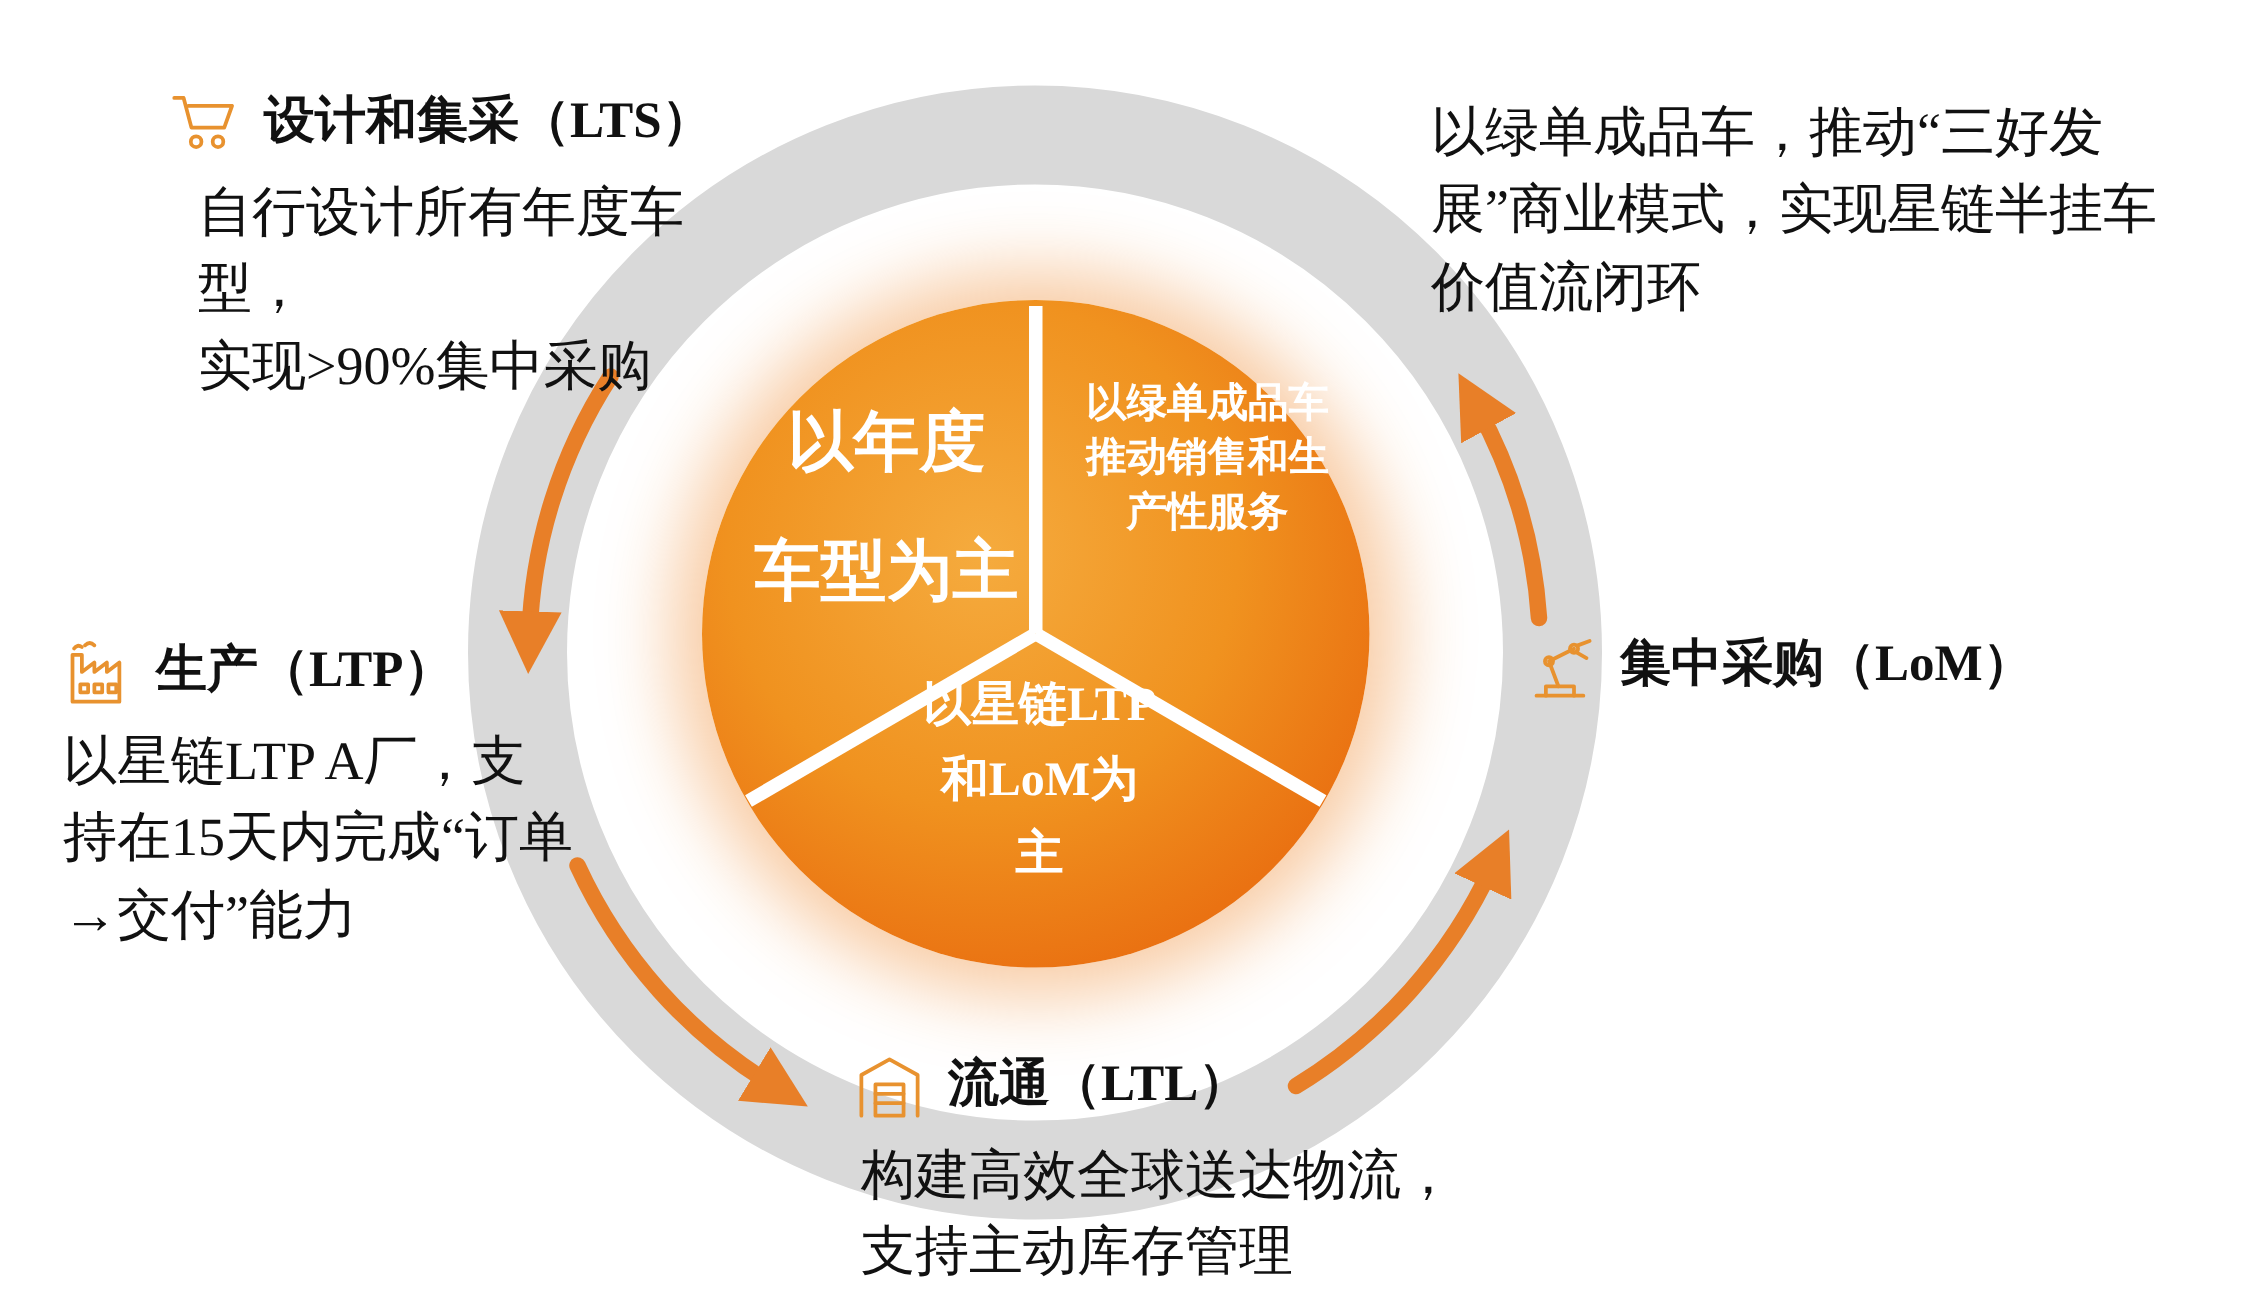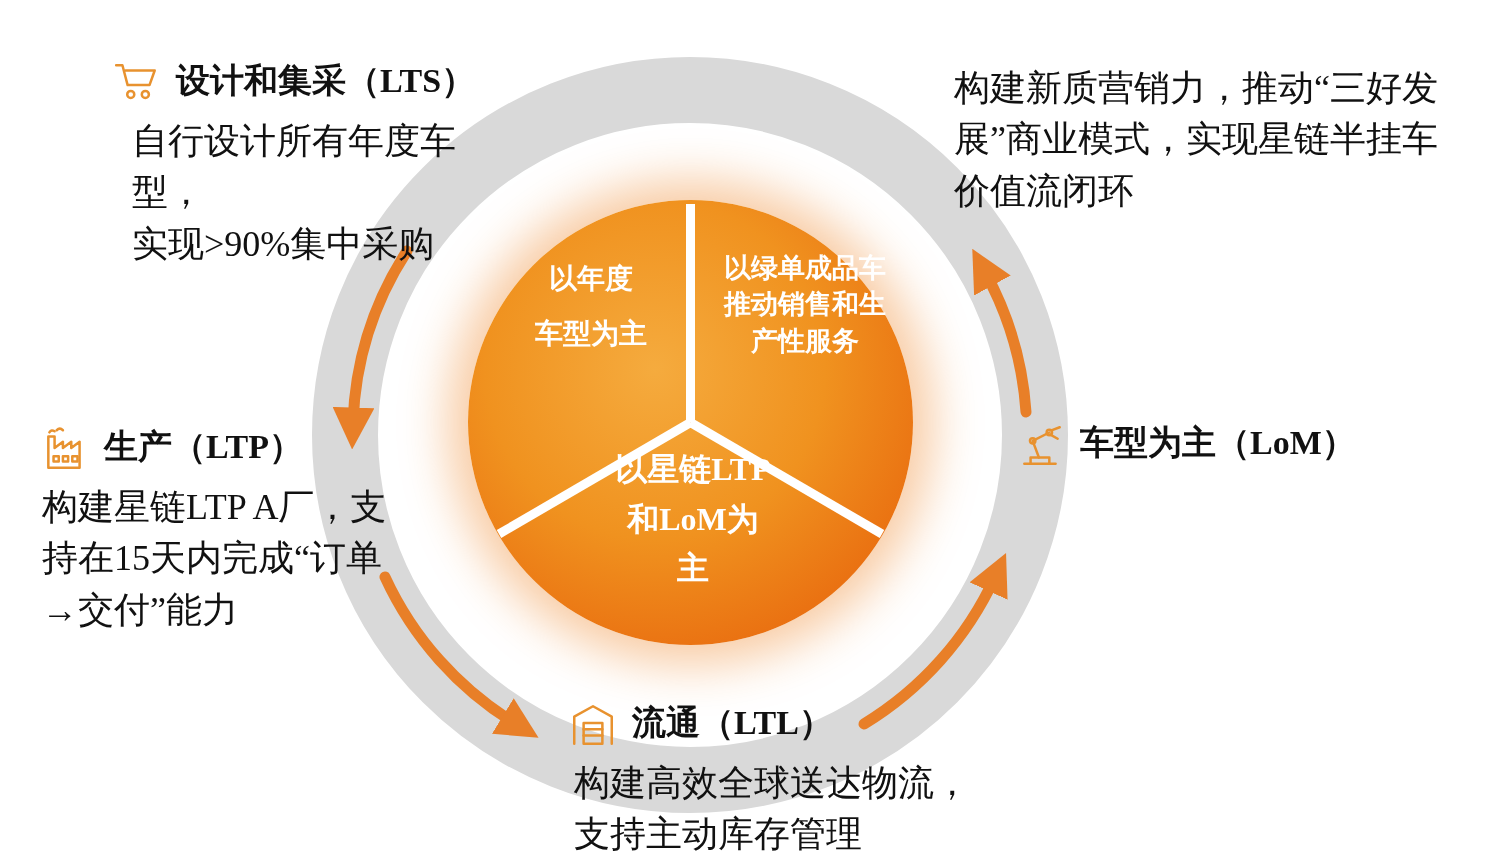--- a/index.html
+++ b/index.html
@@ -26,21 +26,21 @@
     box-shadow: 0 0 48px 20px rgba(238, 126, 24, 0.40);
   }
   .dividers { position: absolute; left: 0; top: 0; width: 445px; height: 445px; }
   .seg {
     position: absolute;
     color: #ffffff;
     font-weight: bold;
     white-space: pre-line;
     text-align: center;
   }
-  .seg-left   { left: 18px;  top: 52px;  width: 210px; font-size: 28px; line-height: 1.95; }
+  .seg-left   { left: 18px;  top: 52px;  width: 210px; font-size: 44px; line-height: 1.95; }
   .seg-right  { left: 232px; top: 50px;  width: 210px; font-size: 27px; line-height: 1.35; }
   .seg-bottom { left: 105px; top: 245px; width: 240px; font-size: 32px; line-height: 1.55; }
 
   .node { position: absolute; font-family: Liberation Serif, serif; }
   .node-head { display: flex; align-items: flex-start; gap: 14px; }
   .node-icon { flex: 0 0 auto; width: 50px; height: 50px; }
   .node-icon svg { width: 50px; height: 50px; display: block; }
   .node-title {
     font-size: 34px;
     font-weight: bold;
@@ -108,57 +108,57 @@
           <circle cx="32" cy="35" r="3.4"></circle>
         </svg>
       </span>
       <div class="node-title">设计和集采（LTS）</div>
     </div>
     <div class="node-body">自行设计所有年度车型，
 实现&gt;90%集中采购</div>
   </div>
 
   <div class="node node-mkt">
-    <div class="node-body">构建新质营销力，推动“三好发
+    <div class="node-body">以绿单成品车，推动“三好发
 展”商业模式，实现星链半挂车
 价值流闭环</div>
   </div>
 
   <div class="node node-ltp">
     <div class="node-head">
       <span class="node-icon">
         <svg viewBox="0 0 48 48" fill="none" stroke="#E8922F" stroke-width="2.4" stroke-linecap="round" stroke-linejoin="round">
           <path d="M8,42 V12 h6 v11 l8,-6 v6 l8,-6 v6 l8,-6 v25 z"></path>
           <path d="M9,8 q2,-3 5,-1"></path>
           <path d="M16,6 q3,-3 6,0"></path>
           <rect x="13" y="31" width="5" height="5"></rect>
           <rect x="22" y="31" width="5" height="5"></rect>
           <rect x="31" y="31" width="5" height="5"></rect>
         </svg>
       </span>
       <div class="node-title">生产（LTP）</div>
     </div>
-    <div class="node-body">构建星链LTP A厂，支
+    <div class="node-body">以星链LTP A厂，支
 持在15天内完成“订单
 →交付”能力</div>
   </div>
 
   <div class="node node-lom">
     <div class="node-head">
       <span class="node-icon">
         <svg viewBox="0 0 48 48" fill="none" stroke="#E8922F" stroke-width="2.4" stroke-linecap="round" stroke-linejoin="round">
           <path d="M8,42 h30"></path>
           <path d="M14,42 v-6 h18 v6"></path>
           <path d="M22,36 L16,20 L32,12"></path>
           <circle cx="16" cy="20" r="2.6"></circle>
           <circle cx="32" cy="12" r="2.6"></circle>
           <path d="M34,10 l8,-3 M33,14 l7,4"></path>
         </svg>
       </span>
-      <div class="node-title">车型为主（LoM）</div>
+      <div class="node-title">集中采购（LoM）</div>
     </div>
   </div>
 
   <div class="node node-ltl">
     <div class="node-head">
       <span class="node-icon">
         <svg viewBox="0 0 48 48" fill="none" stroke="#E8922F" stroke-width="2.4" stroke-linecap="round" stroke-linejoin="round">
           <path d="M6,42 V16 L24,6 L42,16 V42"></path>
           <rect x="15" y="22" width="18" height="20"></rect>
           <path d="M15,28 h18 M15,34 h18"></path>

